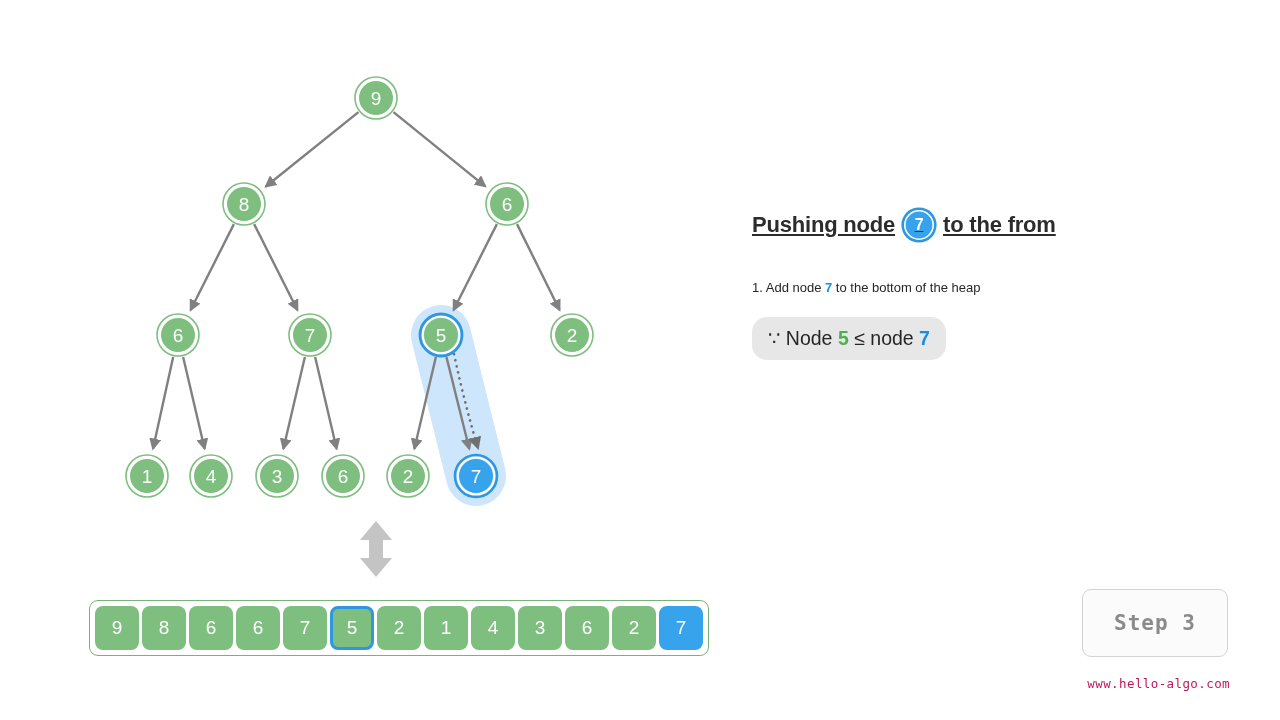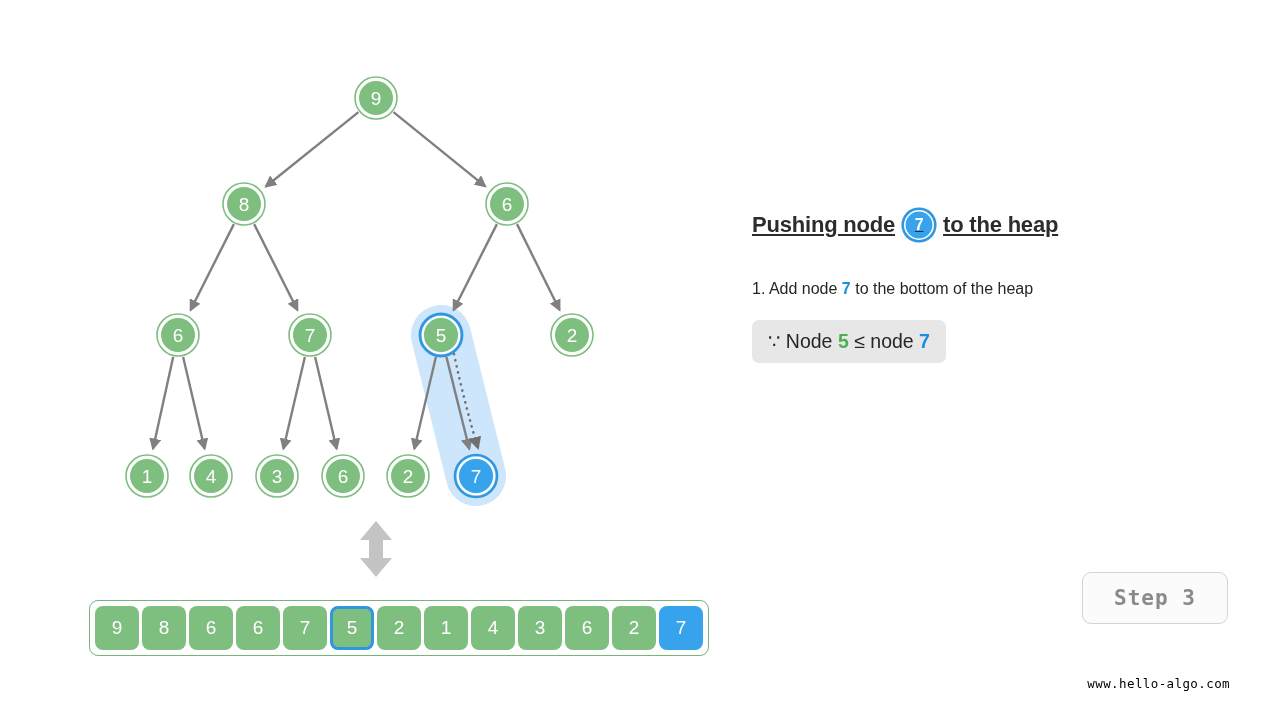--- a/index.html
+++ b/index.html
@@ -93,67 +93,67 @@
     height: 30px;
     border-radius: 50%;
     background: #36a3ec;
     box-shadow: 0 0 0 1.6px #ffffff inset, 0 0 0 2.6px #2f96e0;
     color: #ffffff;
     font-size: 16px;
     font-weight: bold;
     box-sizing: border-box;
   }
   .step-line {
-    font-size: 16px;
+    font-size: 13px;
     color: #262626;
     margin-top: 40px;
     white-space: nowrap;
   }
   .step-line:first-of-type { margin-top: 46px; }
   .hl-blue { color: #1a8fe0; font-weight: bold; }
   .hl-green { color: #4caf50; font-weight: bold; }
 
   #reason-box {
     margin-top: 22px;
     display: inline-block;
     background: #e7e7e7;
-    border-radius: 7px;
+    border-radius: 15px;
     padding: 10px 16px;
     font-size: 19.5px;
     color: #262626;
     white-space: nowrap;
   }
 
   
   #step-badge {
     position: absolute;
     left: 1082px;
-    top: 572px;
+    top: 589px;
     width: 146px;
-    height: 52px;
+    height: 68px;
     border: 1.2px solid #d4d4d4;
     border-radius: 9px;
     background: #fbfbfb;
     display: flex;
     align-items: center;
     justify-content: center;
     font-family: "DejaVu Sans Mono", monospace;
     font-size: 21px;
     font-weight: bold;
     color: #8a8a8a;
     letter-spacing: 1px;
     box-sizing: border-box;
   }
   #watermark {
     position: absolute;
     right: 50px;
     top: 676px;
     font-family: "DejaVu Sans Mono", monospace;
     font-size: 12.5px;
-    color: #000000;
+    color: #be185d;
     letter-spacing: 0.4px;
   }
 </style>
 </head>
 <body>
 
 <div id="diagram-stage">
   <svg id="tree-svg" viewBox="0 0 730 720" xmlns="http://www.w3.org/2000/svg">
     <defs>
       <marker id="arrowhead" markerWidth="5" markerHeight="5" refX="4.2" refY="2.5" orient="auto" markerUnits="strokeWidth">
@@ -286,21 +286,21 @@
       <div class="array-cell">2</div>
       <div class="array-cell blue">7</div>
     </div>
 </div>
 
 <div id="info-panel">
 
   <div id="panel-title">
     <span>Pushing node</span>
     <span class="inline-node">7</span>
-    <span>to the heap</span>
+    <span>to the from</span>
   </div>
 
   <div class="step-line">
     <span>1. Add node </span><span class="hl-blue">7</span><span> to the bottom of the heap</span>
   </div>
 
 
   <div id="reason-box">
     <span>∵</span><span> Node </span><span class="hl-green">5</span><span> ≤ </span><span>node </span><span class="hl-blue">7</span>
   </div>

